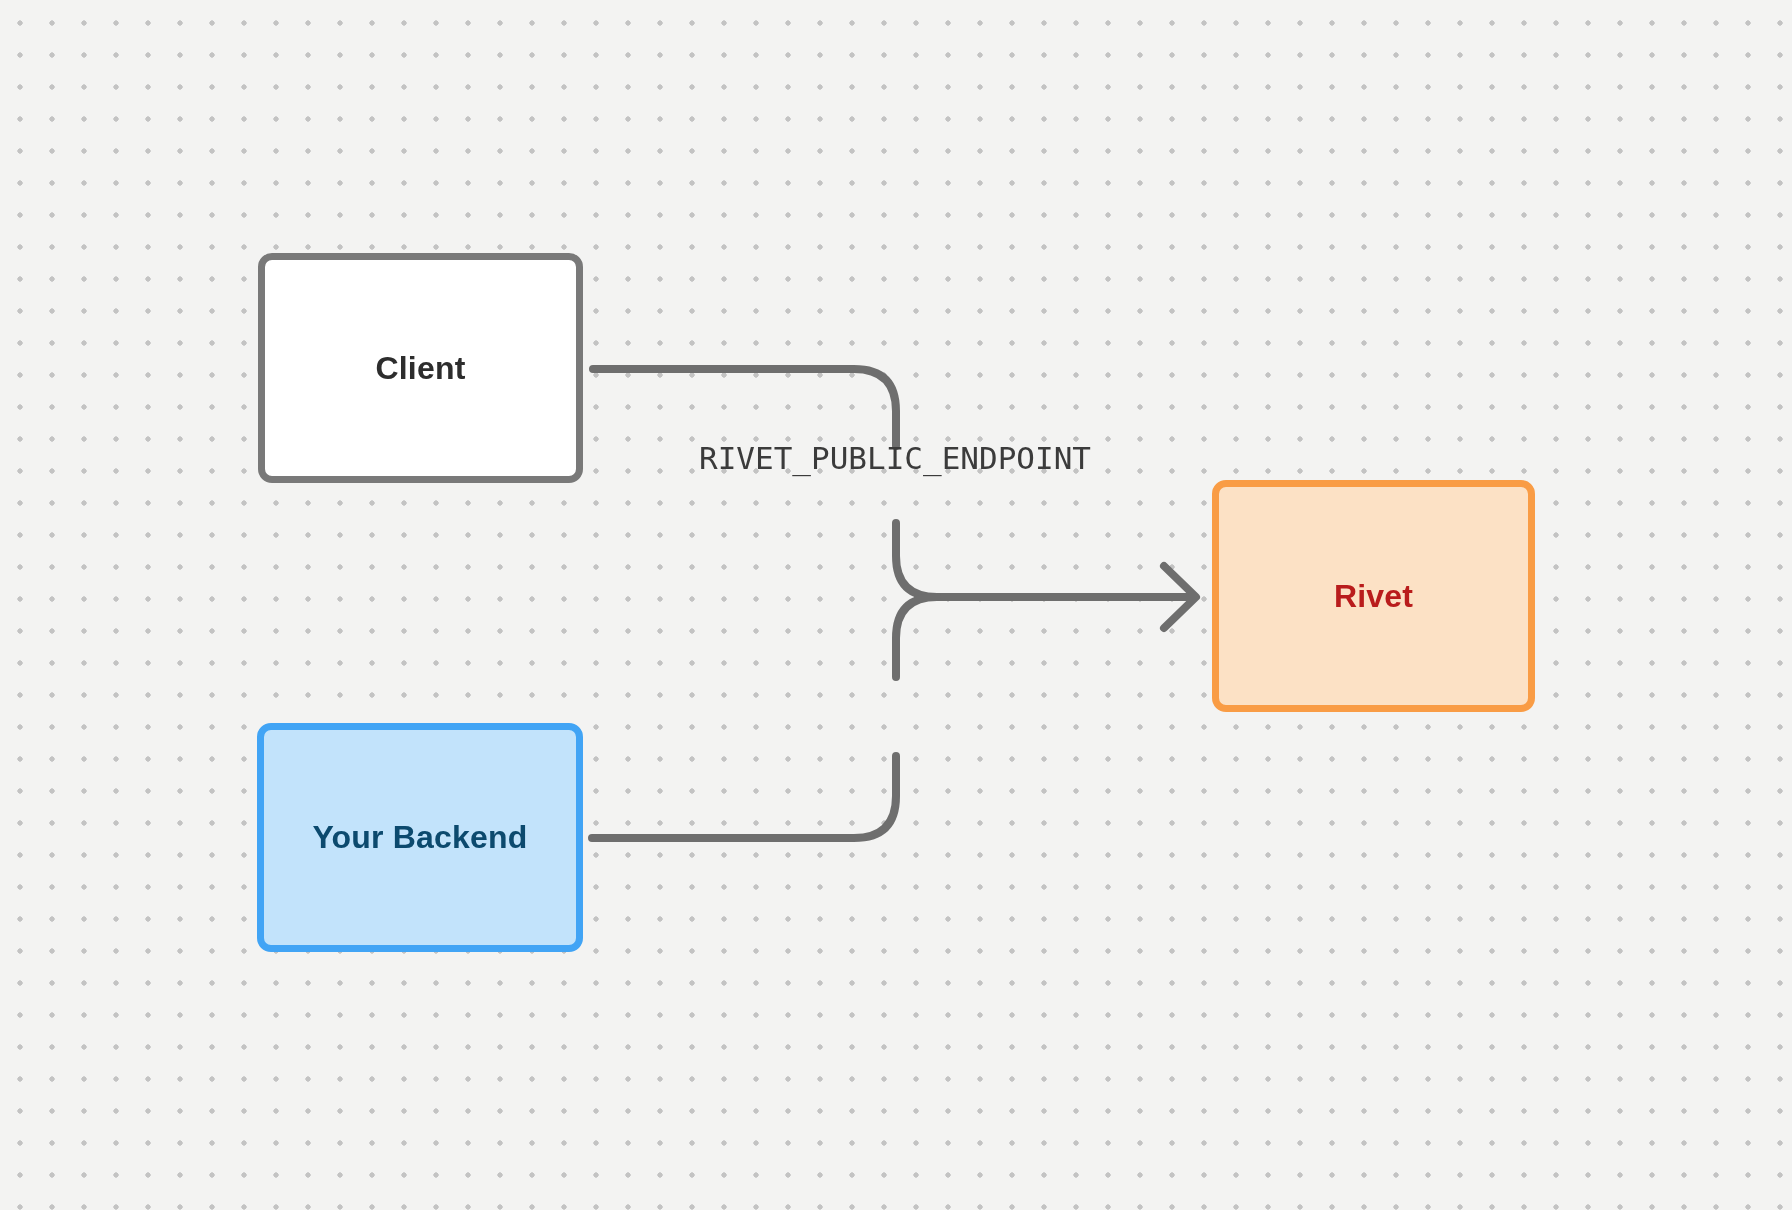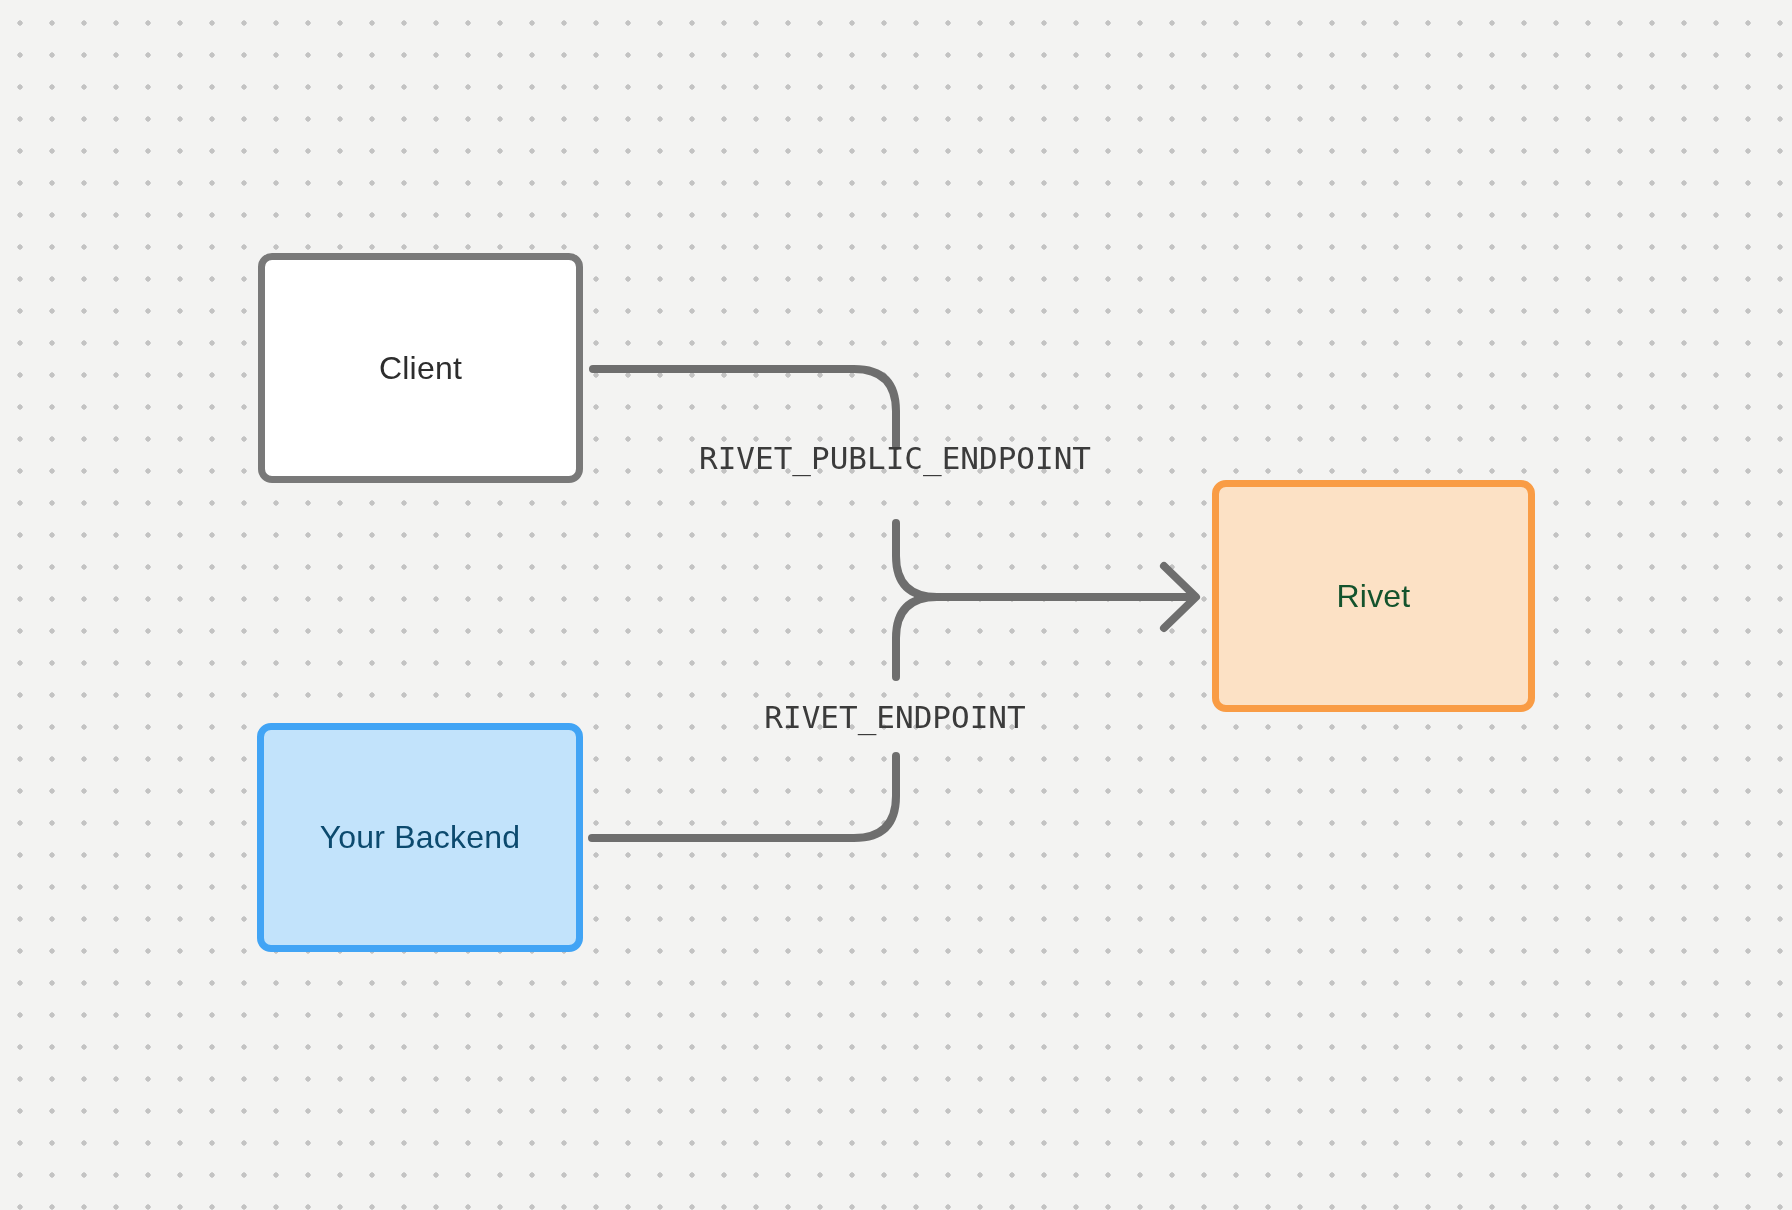--- a/index.html
+++ b/index.html
@@ -39,21 +39,21 @@
     box-sizing: border-box;
     border-radius: 14px;
     border-style: solid;
     border-width: 7px;
     display: flex;
     align-items: center;
     justify-content: center;
   }
   .node span {
     font-size: 32px;
-    font-weight: 400;
+    font-weight: 700;
     color: #2d2d2d;
     letter-spacing: 0.2px;
     white-space: nowrap;
     text-align: center;
   }
   .node-client  { left: 258px;  top: 253px; width: 325px; height: 230px; }
   .node-backend { left: 257px;  top: 723px; width: 326px; height: 229px; }
   .node-rivet   { left: 1212px; top: 480px; width: 323px; height: 232px; }
   .edge-label {
     position: absolute;
@@ -84,20 +84,19 @@
 
   <div class="node node-client" style="background-color: rgb(255, 255, 255); border-color: rgb(121, 121, 121);">
     <span style="color: rgb(45, 45, 45);">Client</span>
   </div>
 
   <div class="node node-backend" style="background-color: rgb(194, 227, 251); border-color: rgb(65, 164, 245);">
     <span style="color: #0c4a6e;">Your Backend</span>
   </div>
 
   <div class="node node-rivet" style="background-color: rgb(252, 225, 197); border-color: rgb(249, 156, 69);">
-    <span style="color: #14532d;">Rivet</span>
+    <span style="color: #b91c1c;">Rivet</span>
   </div>
 
   <div class="edge-label edge-label-public">RIVET_PUBLIC_ENDPOINT</div>
 
-  <div class="edge-label edge-label-private">RIVET_ENDPOINT</div>
 
 </div>
 
 </body></html>

